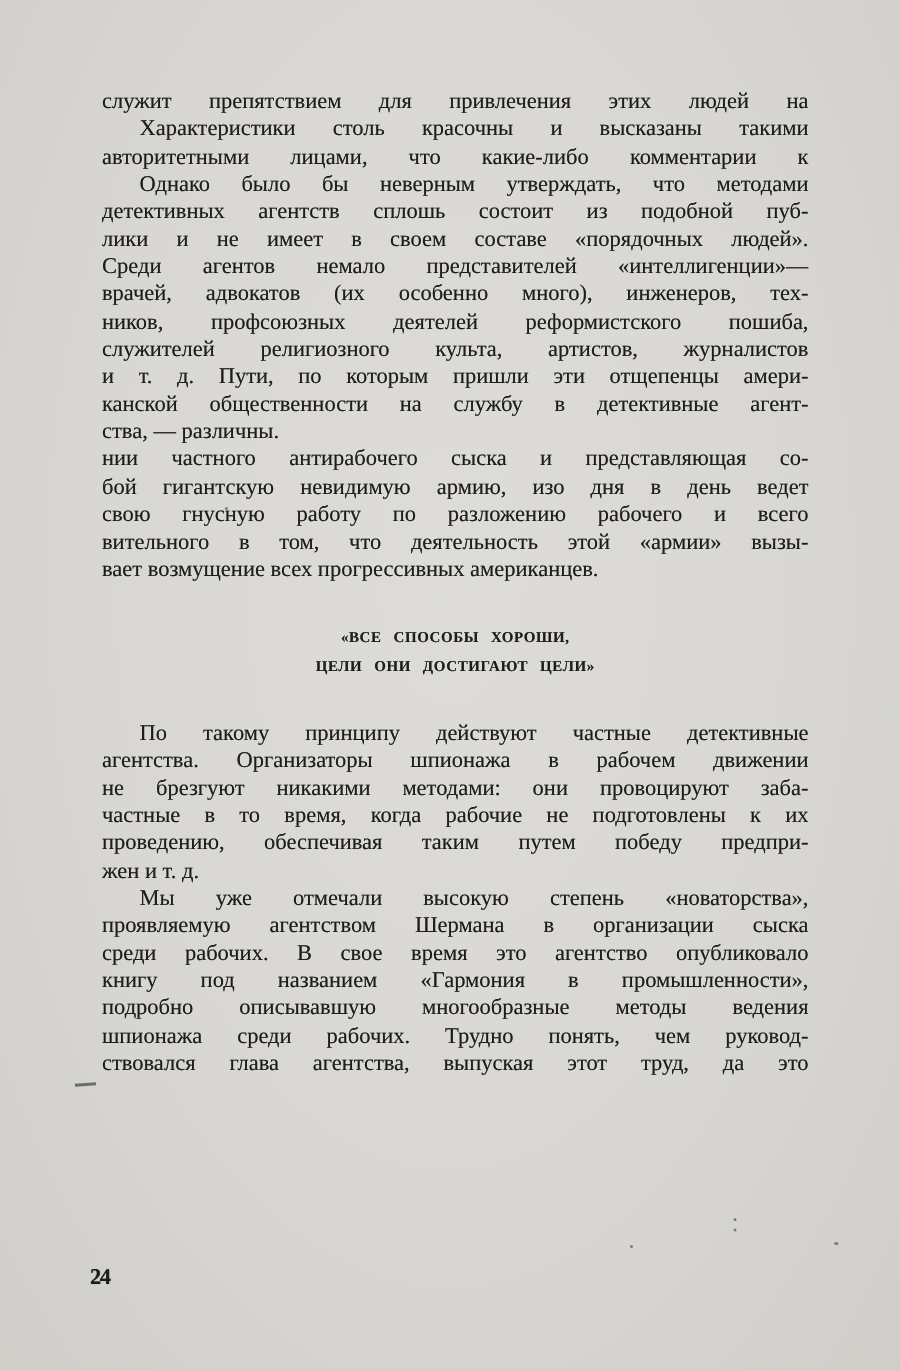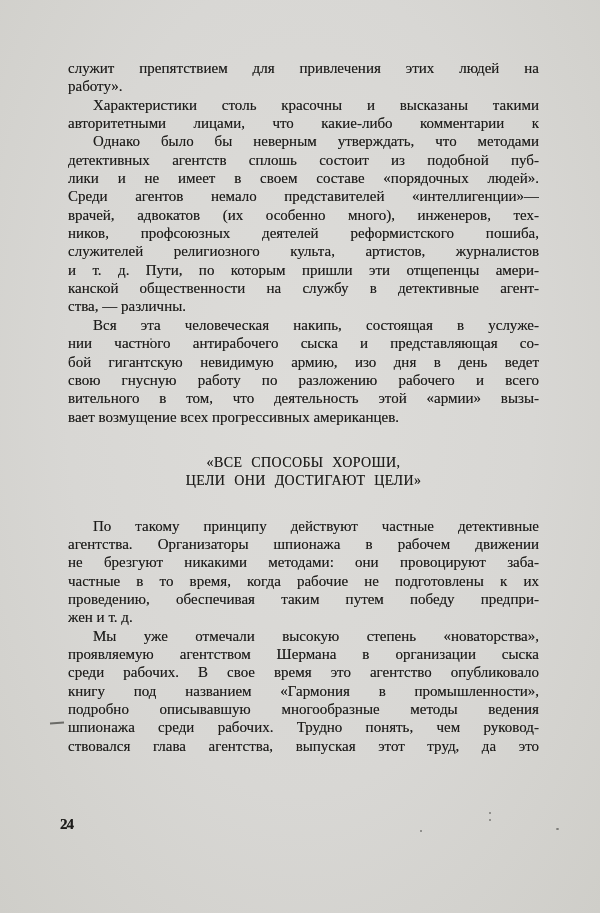--- a/index.html
+++ b/index.html
@@ -34,35 +34,35 @@
     text-shadow: 0 0 0.4px rgba(20,20,20,0.55);
   }
   .line.last {
     text-align: left;
     text-align-last: left;
   }
   .line.indent { padding-left: 25px; }
   .heading-line {
     height: 18.35px;
     line-height: 18.35px;
-    font-size: 14px;
-    font-weight: 400;
+    font-size: 10px;
+    font-weight: 700;
     letter-spacing: 0.4px;
     word-spacing: 5px;
     text-align: center;
     text-align-last: center;
     overflow: hidden;
     text-shadow: 0 0 0.4px rgba(20,20,20,0.55);
   }
   .heading-line.first { margin-top: 28px; }
   .after-heading { margin-top: 26px; }
   .page-number {
     position: absolute;
     left: 60px;
-    top: 816px;
+    top: 844px;
     font-size: 15px;
     font-weight: 700;
     letter-spacing: -1px;
     text-shadow: 0 0 0.5px rgba(20,20,20,0.7);
   }
   .artifact-dash {
     position: absolute;
     left: 50px;
     top: 722px;
     width: 14px;
@@ -84,34 +84,32 @@
   .speck.s5 { left: 556px; top: 828px; width: 3px; height: 2px; }
   .speck.s6 { left: 420px; top: 830px; }
 </style>
 </head>
 <body>
 
 <div class="page">
   <div class="text-col">
 
     <div class="line">служит препятствием для привлечения этих людей на</div>
-    <div class="line last">работу».</div>
     <div class="line indent">Характеристики столь красочны и высказаны такими</div>
     <div class="line">авторитетными лицами, что какие-либо комментарии к</div>
     <div class="line indent">Однако было бы неверным утверждать, что методами</div>
     <div class="line">детективных агентств сплошь состоит из подобной пуб-</div>
     <div class="line">лики и не имеет в своем составе «порядочных людей».</div>
     <div class="line">Среди агентов немало представителей «интеллигенции»—</div>
     <div class="line">врачей, адвокатов (их особенно много), инженеров, тех-</div>
     <div class="line">ников, профсоюзных деятелей реформистского пошиба,</div>
     <div class="line">служителей религиозного культа, артистов, журналистов</div>
     <div class="line">и т. д. Пути, по которым пришли эти отщепенцы амери-</div>
     <div class="line">канской общественности на службу в детективные агент-</div>
     <div class="line last">ства, — различны.</div>
-    <div class="line indent">Вся эта человеческая накипь, состоящая в услуже-</div>
     <div class="line">нии частного антирабочего сыска и представляющая со-</div>
     <div class="line">бой гигантскую невидимую армию, изо дня в день ведет</div>
     <div class="line">свою гнусную работу по разложению рабочего и всего</div>
     <div class="line">вительного в том, что деятельность этой «армии» вызы-</div>
     <div class="line last">вает возмущение всех прогрессивных американцев.</div>
 
     <div>
       <div class="heading-line first">«ВСЕ СПОСОБЫ ХОРОШИ,</div>
       <div class="heading-line">ЦЕЛИ ОНИ ДОСТИГАЮТ ЦЕЛИ»</div>
     </div>

